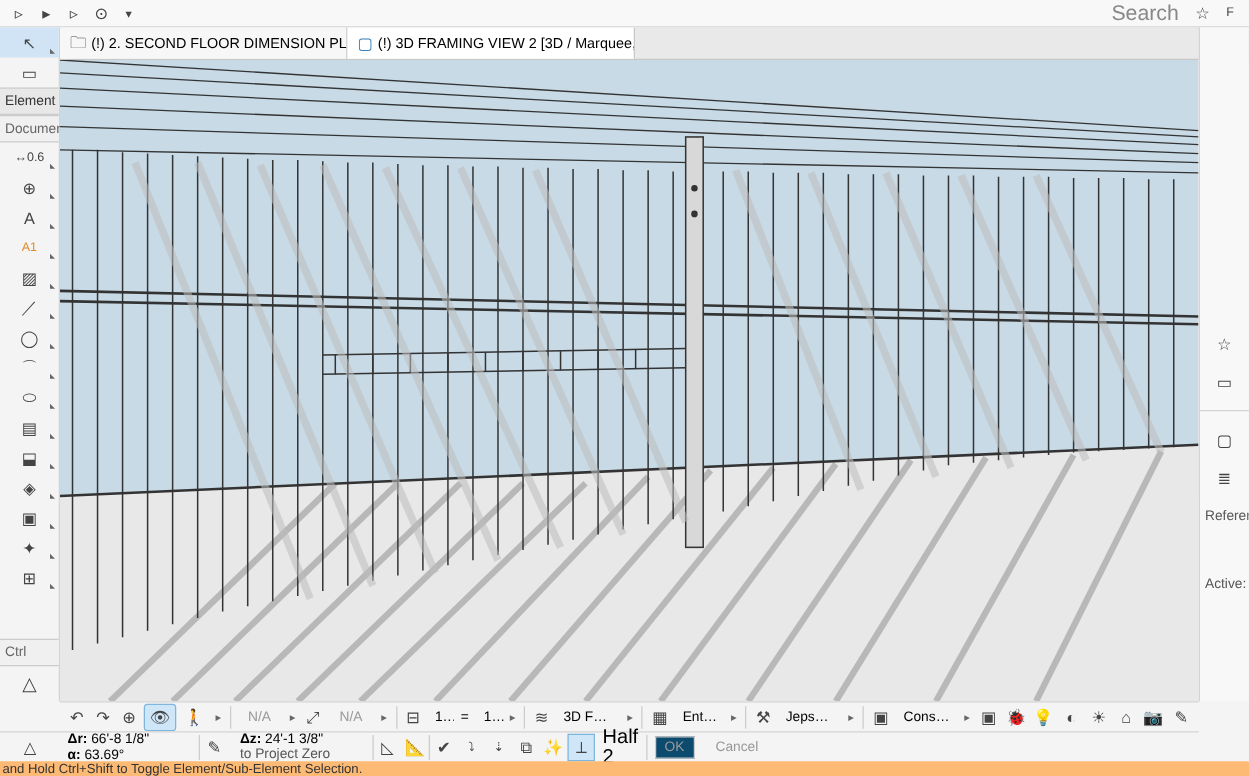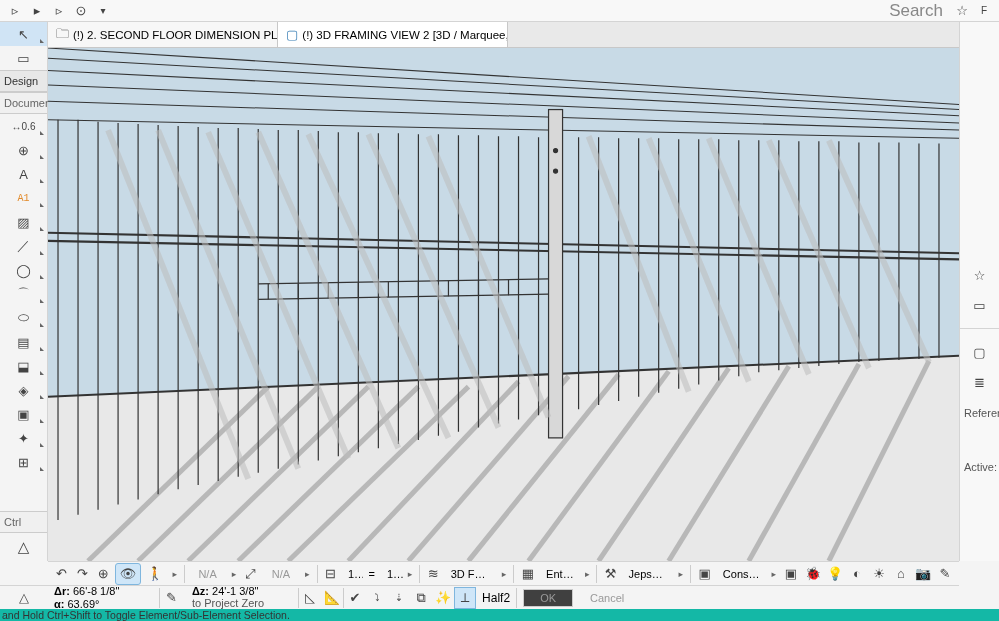--- a/index.html
+++ b/index.html
@@ -47,26 +47,26 @@
 .navrow .right-icons .ri { width:20px; height:20px; display:flex; align-items:center; justify-content:center; }
 
 
 .ctlrow { position:absolute; left:0; right:40px; bottom:12px; height:24px; background:#f4f4f4; border-top:1px solid #d4d4d4; display:flex; align-items:center; font-size:11px; }
 .ctlrow .cell { padding:0 6px; height:100%; display:flex; flex-direction:column; justify-content:center; line-height:1.05; }
 .ctlrow .cell2 { padding:0 6px; height:100%; display:flex; align-items:center; }
 .ctlrow .vline { width:1px; height:20px; background:#ccc; }
 .ctlrow .ic { width:22px;height:22px;display:flex;align-items:center;justify-content:center; }
 .ctlrow .ic.on { background:#cfe6f8; border:1px solid #7fb6de; }
 .ctlrow input.coord { width:80px; font-size:11px; border:none; background:transparent; }
-.ctlrow .ok { width:50px; height:18px; background:#404040; border:1px solid #ccc; color:#999; font-size:11px; }
+.ctlrow .ok { width:32px; height:18px; background:#0c4a6e; border:1px solid #ccc; color:#999; font-size:11px; }
 .ctlrow .cancel { width:56px; height:18px; background:none; border:none; color:#999; font-size:11px; }
-.ctlrow .half { display:flex; flex-direction:row; line-height:1; font-size:12px; padding:0 6px; }
-
-
-.status { position:absolute; left:0; right:0; bottom:0; height:12px; font-size:10.5px; color:#333; padding-left:2px; line-height:12px; background:#14b8a6; white-space:nowrap; overflow:hidden;margin-top:24px;}
+.ctlrow .half { display:flex; flex-direction:column; line-height:1; font-size:16px; padding:0 6px; }
+
+
+.status { position:absolute; left:0; right:0; bottom:0; height:12px; font-size:10.5px; color:#333; padding-left:2px; line-height:12px; background:#fdba74; white-space:nowrap; overflow:hidden;margin-top:24px;}
 
 
 .g { font-size:13px; color:#444; }
 .small { font-size:10px; }
 </style>
 </head>
 <body>
 
 <div class="top-toolrow">
   <div class="mini-btn">
@@ -112,36 +112,36 @@
 </div>
 
 <div class="left-col">
   <div class="tool-btn sel">
       <span class="g">↖</span>
       <span class="tri"></span>
     </div>
   <div class="tool-btn">
       <span class="g">▭</span>
     </div>
-  <div class="tab-label">Design</div>
+  <div class="tab-label">Element</div>
   <div class="tab-label dim">Document</div>
   <div class="tool-btn">
       <span class="g small">↔0.6</span>
       <span class="tri"></span>
     </div>
   <div class="tool-btn">
       <span class="g">⊕</span>
       <span class="tri"></span>
     </div>
   <div class="tool-btn">
       <span class="g">A</span>
       <span class="tri"></span>
     </div>
   <div class="tool-btn">
-      <span class="g small" style="color:#e28a2b;font-family:Liberation Mono, monospace;">A1</span>
+      <span class="g small" style="color:#e28a2b;">A1</span>
       <span class="tri"></span>
     </div>
   <div class="tool-btn">
       <span class="g">▨</span>
       <span class="tri"></span>
     </div>
   <div class="tool-btn">
       <span class="g">／</span>
       <span class="tri"></span>
     </div>

